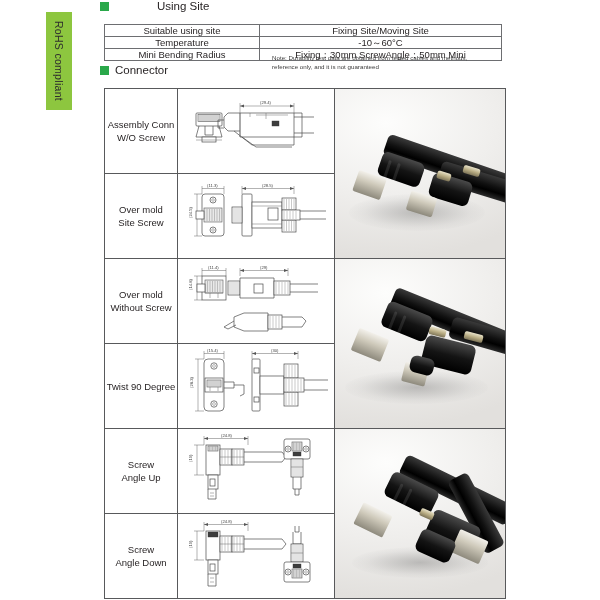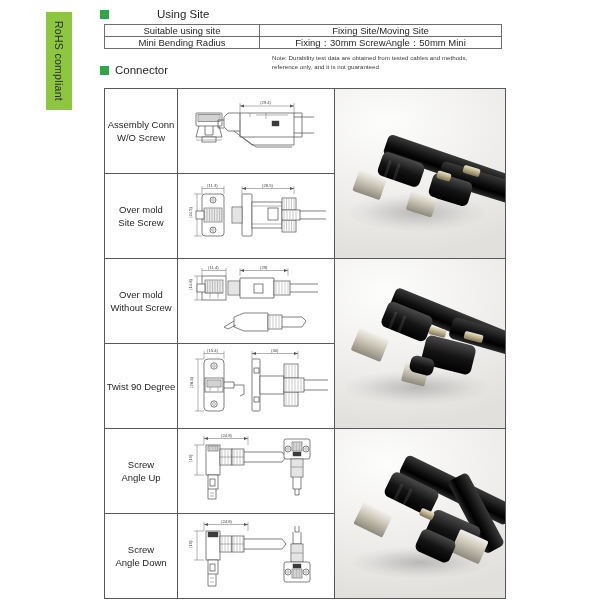--- a/index.html
+++ b/index.html
@@ -46,21 +46,21 @@
   .bullet {
     width: 9px;
     height: 9px;
     background: #2aa84a;
     display: inline-block;
   }
   .section-head .head-label {
     font-size: 11.5px;
     color: #231f20;
   }
-  #head-using-site { left: 100px; top: 8px; gap: 48px; }
+  #head-using-site { left: 100px; top: 0; gap: 48px; }
   #head-connector  { left: 100px; top: 64px; }
 
   
   #using-site-table {
     position: absolute;
     left: 104px;
     top: 24px;
     width: 398px;
     border-collapse: collapse;
     font-size: 9.5px;
@@ -196,20 +196,24 @@
   <span class="head-label">Using Site</span>
 </div>
 
 <table id="using-site-table">
   <tbody>
     <tr>
       <td class="lbl">Suitable using site</td>
       <td>Fixing Site/Moving Site</td>
     </tr>
     <tr>
+      <td class="lbl">Temperature</td>
+      <td>-10～60°C</td>
+    </tr>
+    <tr>
       <td class="lbl">Mini Bending Radius</td>
       <td>
         <span class="val-pair">Fixing：</span><span class="sp"></span><span class="val-pair">30mm Screw</span><span class="sp"></span><span class="val-pair">Angle：</span><span class="sp"></span><span class="val-pair">50mm Mini</span>
       </td>
     </tr>
   </tbody>
 </table>
 
 <div id="note-block">
   <div>Note: Durability test data are obtained from tested cables and methods,</div>

